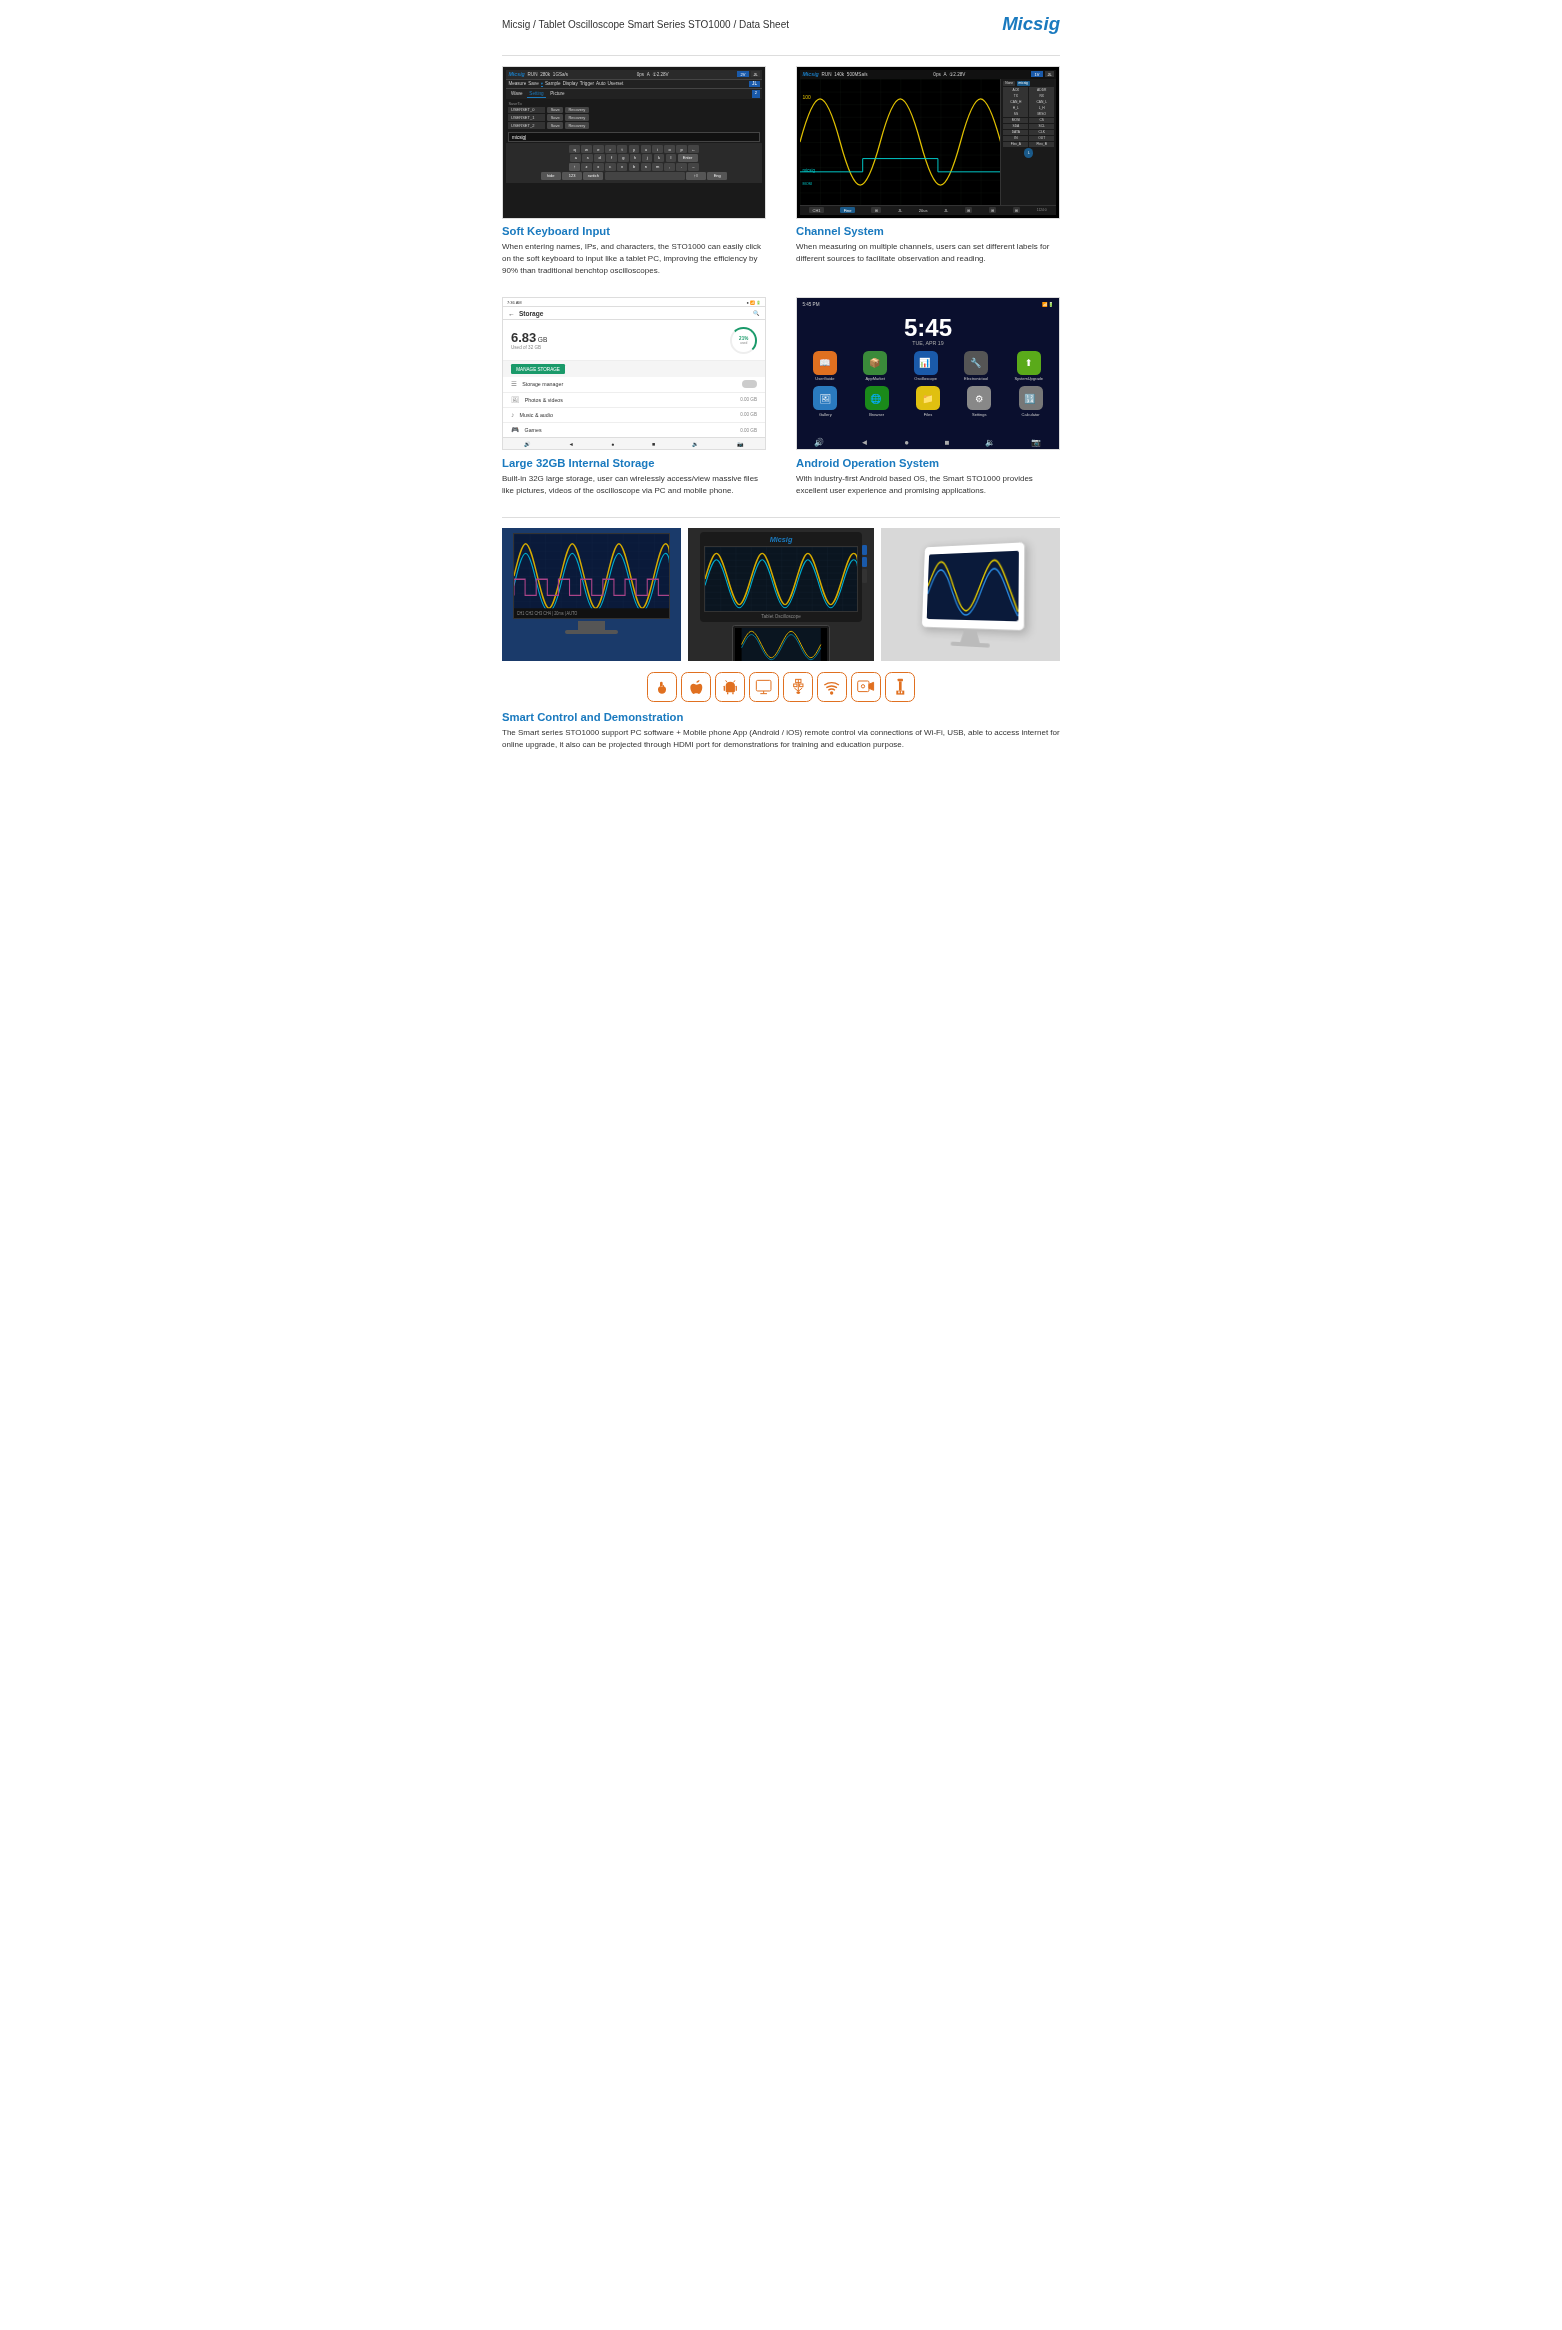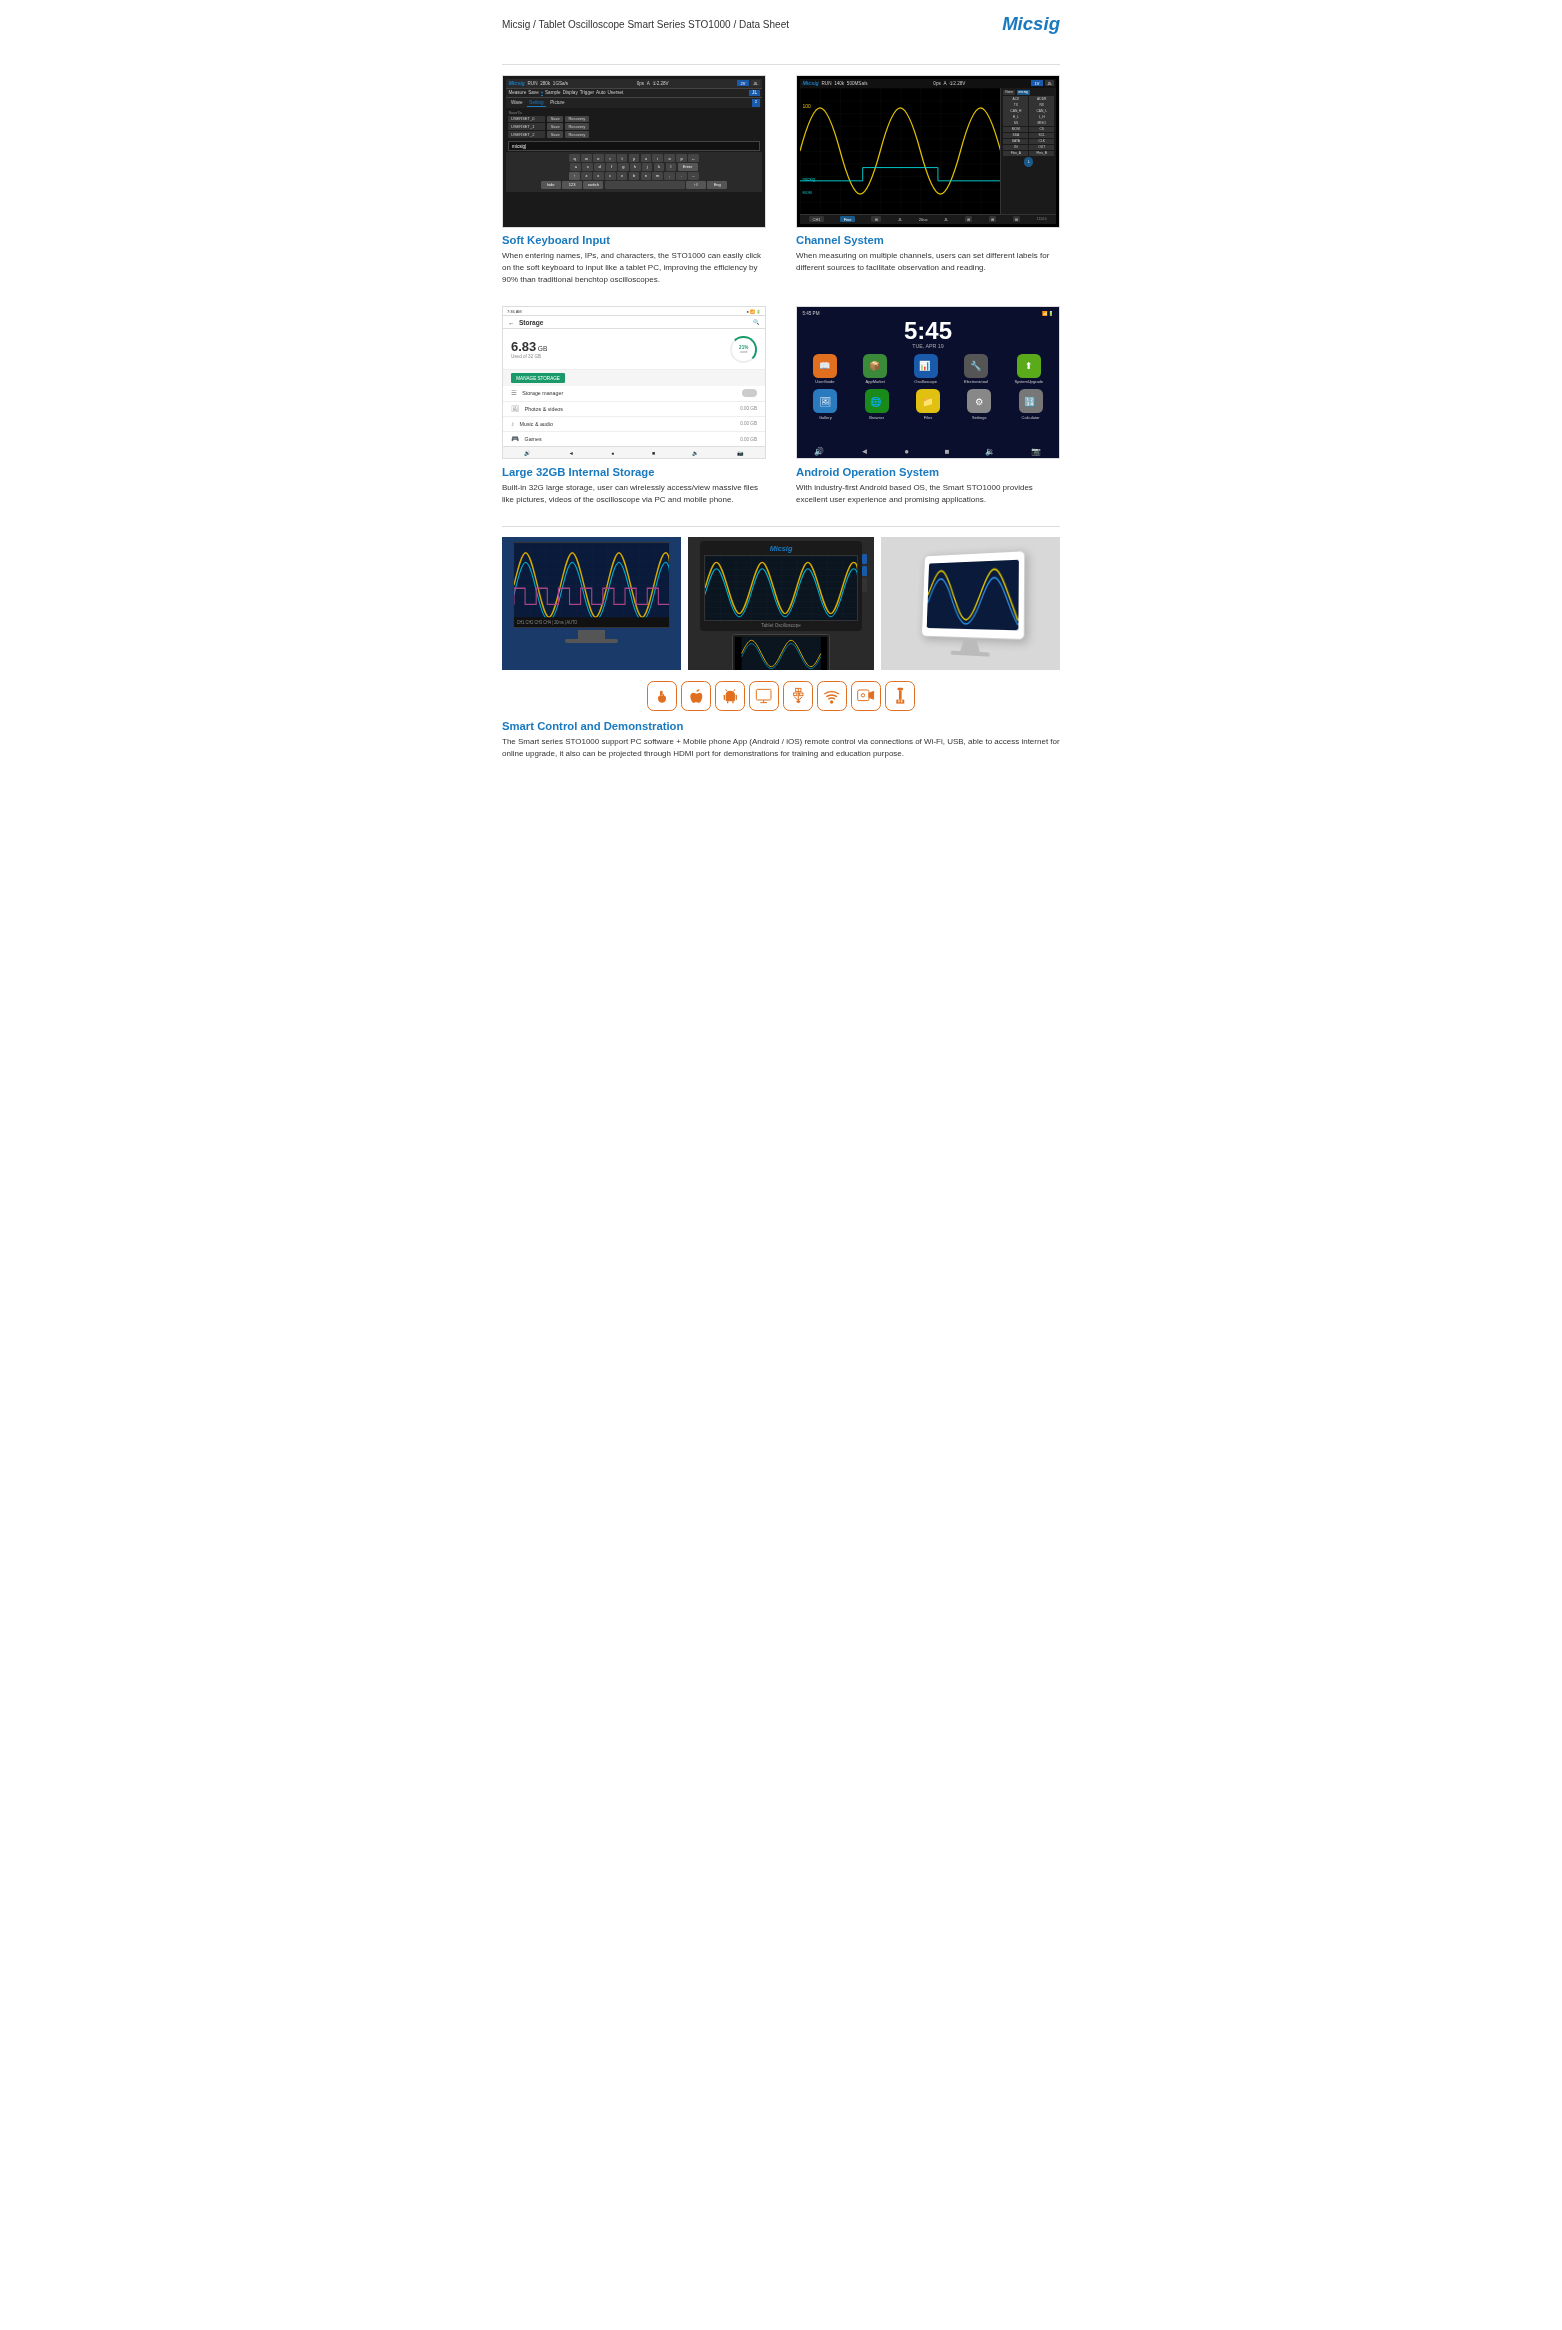--- a/index.html
+++ b/index.html
@@ -8,21 +8,21 @@
       background: #fff;
       color: #333;
       width: 598px;
       margin: 0 auto;
       padding: 13.3px 20px;
     }
     .header {
       display: flex;
       justify-content: space-between;
       align-items: center;
-      margin-bottom: 22px;
+      margin-bottom: 13px;
       padding-bottom: 6.6px;
     }
     .header-title {
       font-size: 10px;
       color: #333;
     }
     .header-brand {
       font-size: 18.6px;
       font-style: italic;
       font-weight: bold;
@@ -280,21 +280,21 @@
       justify-content: space-between;
       font-size: 4.6px;
       color: #ccc;
       padding: 0.7px 2.7px;
     }
     .android-time {
       font-size: 24px;
       font-weight: bold;
       text-align: center;
       color: #fff;
-      margin-top: 2px;
+      margin-top: 8px;
       line-height: 1;
     }
     .android-date {
       text-align: center;
       font-size: 5.3px;
       color: #aaa;
       margin-bottom: 5.3px;
     }
     .android-apps-row {
       display: flex;

